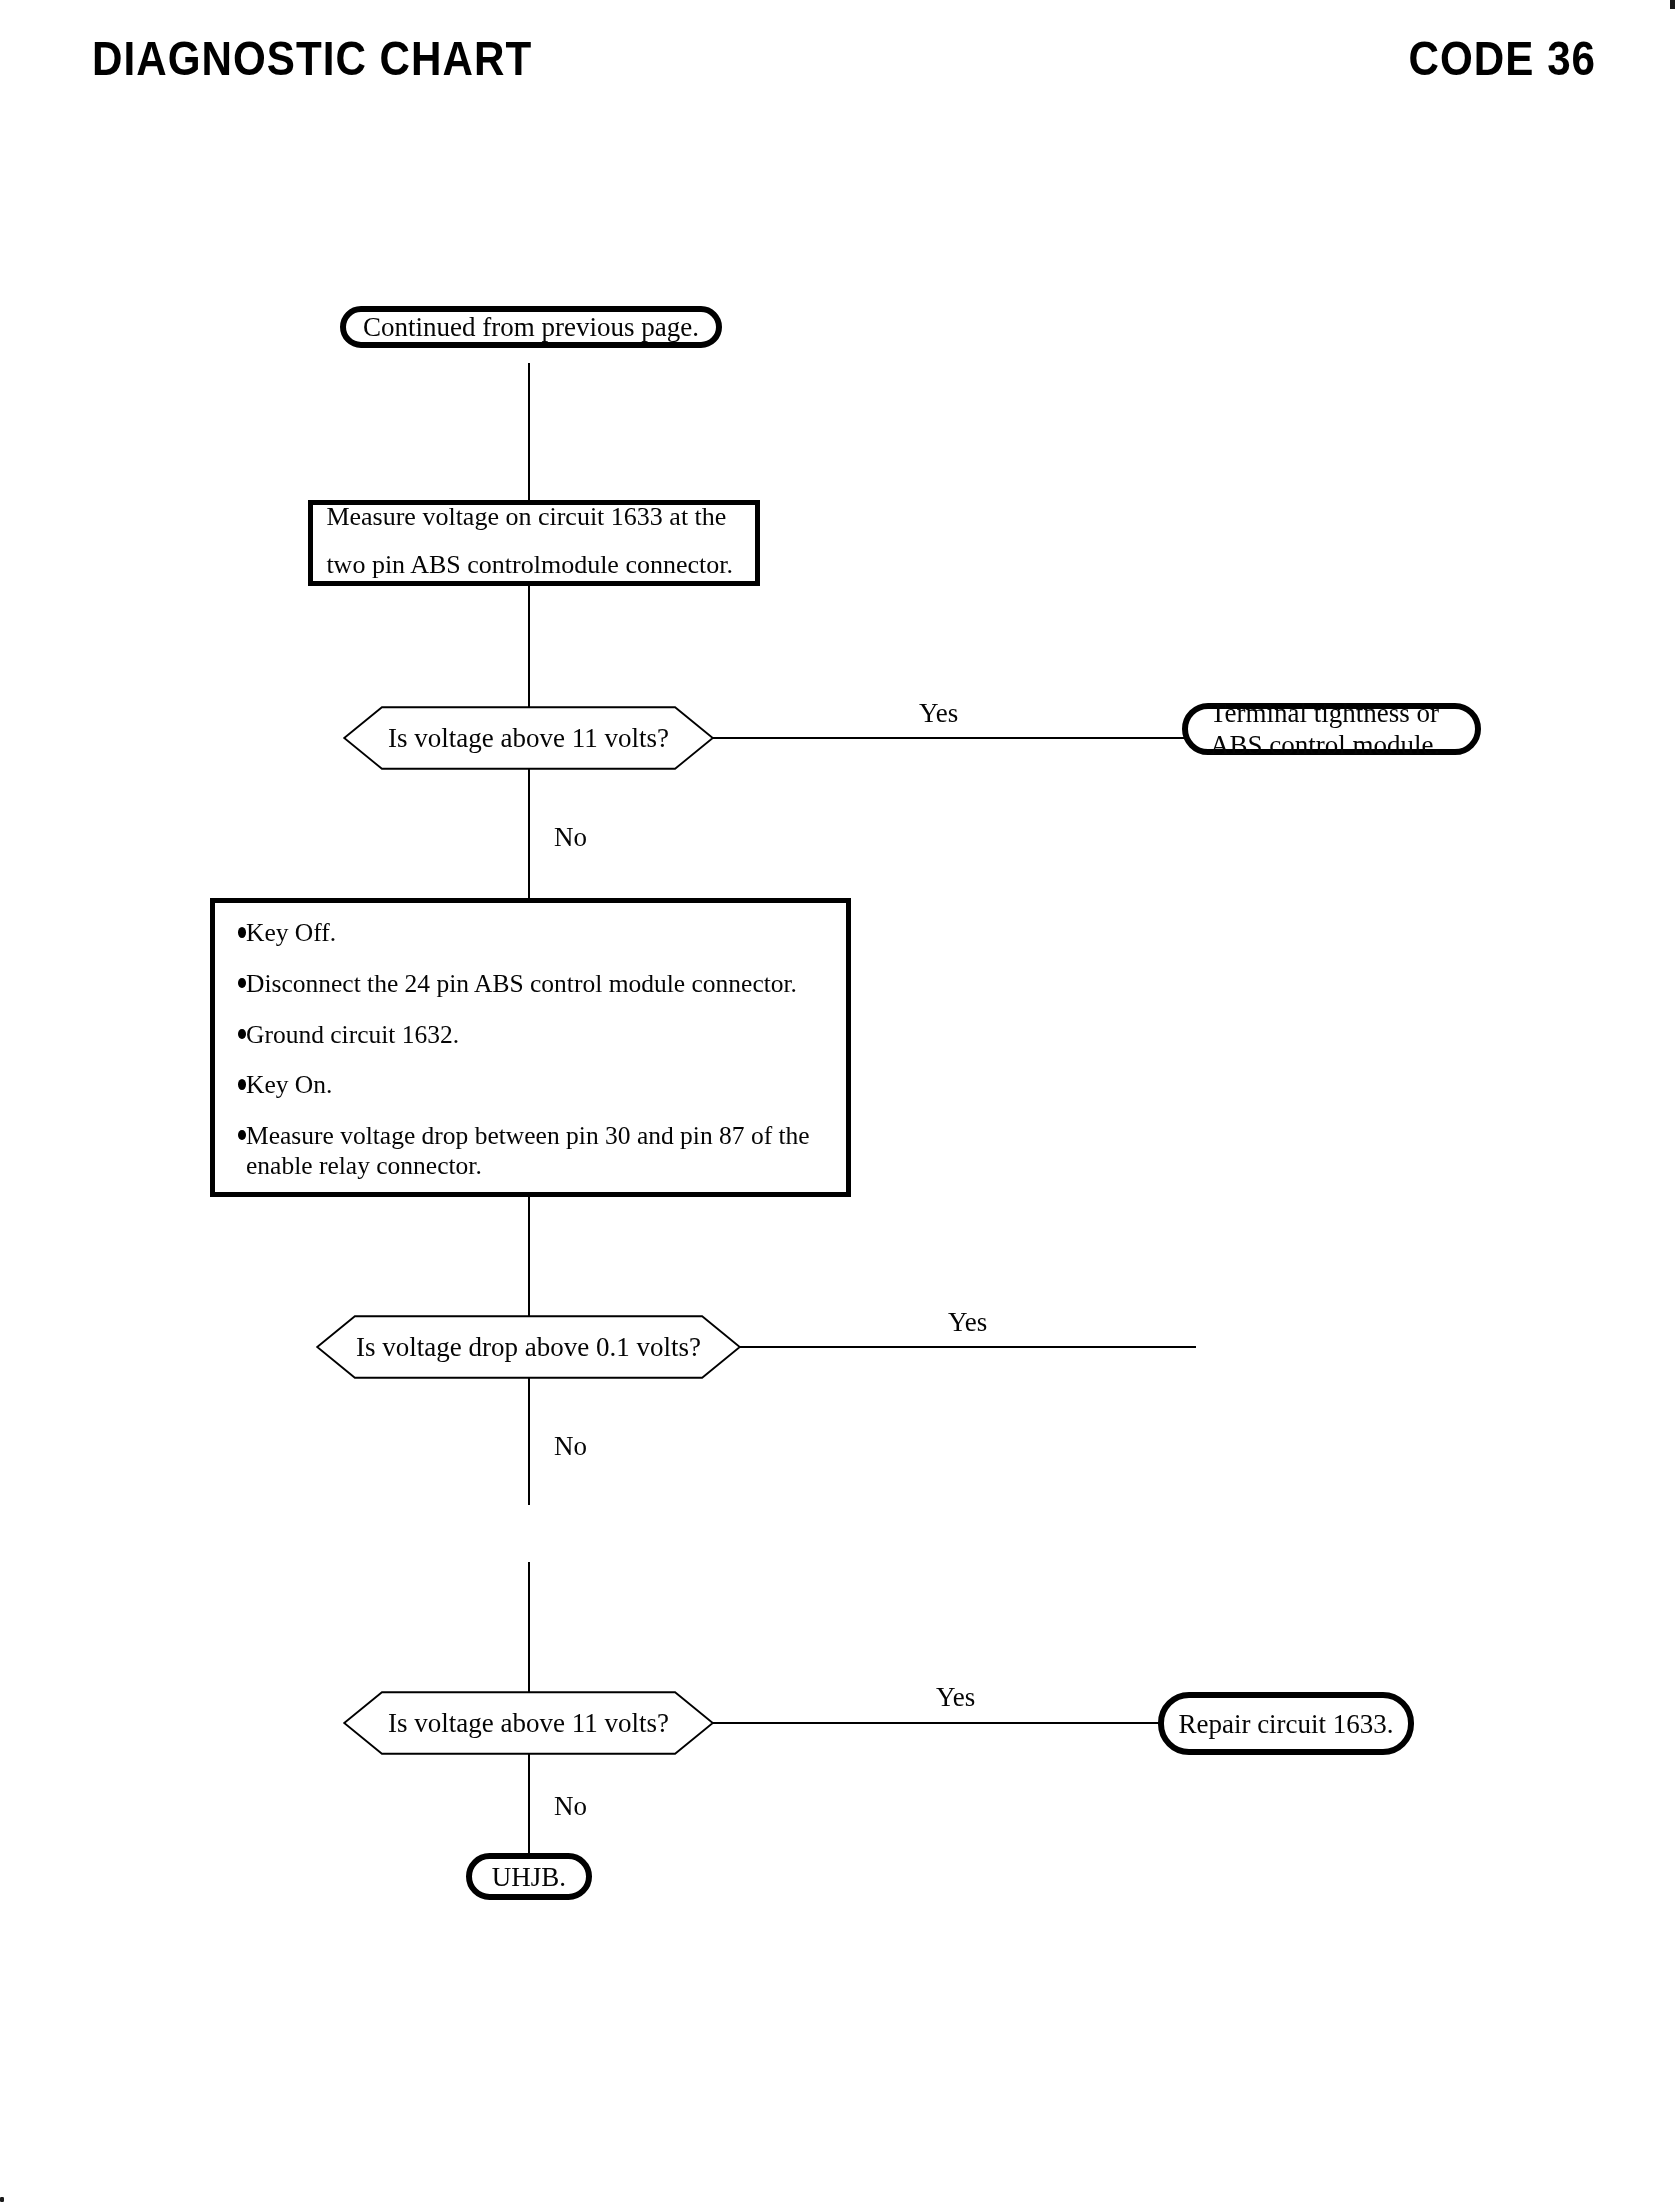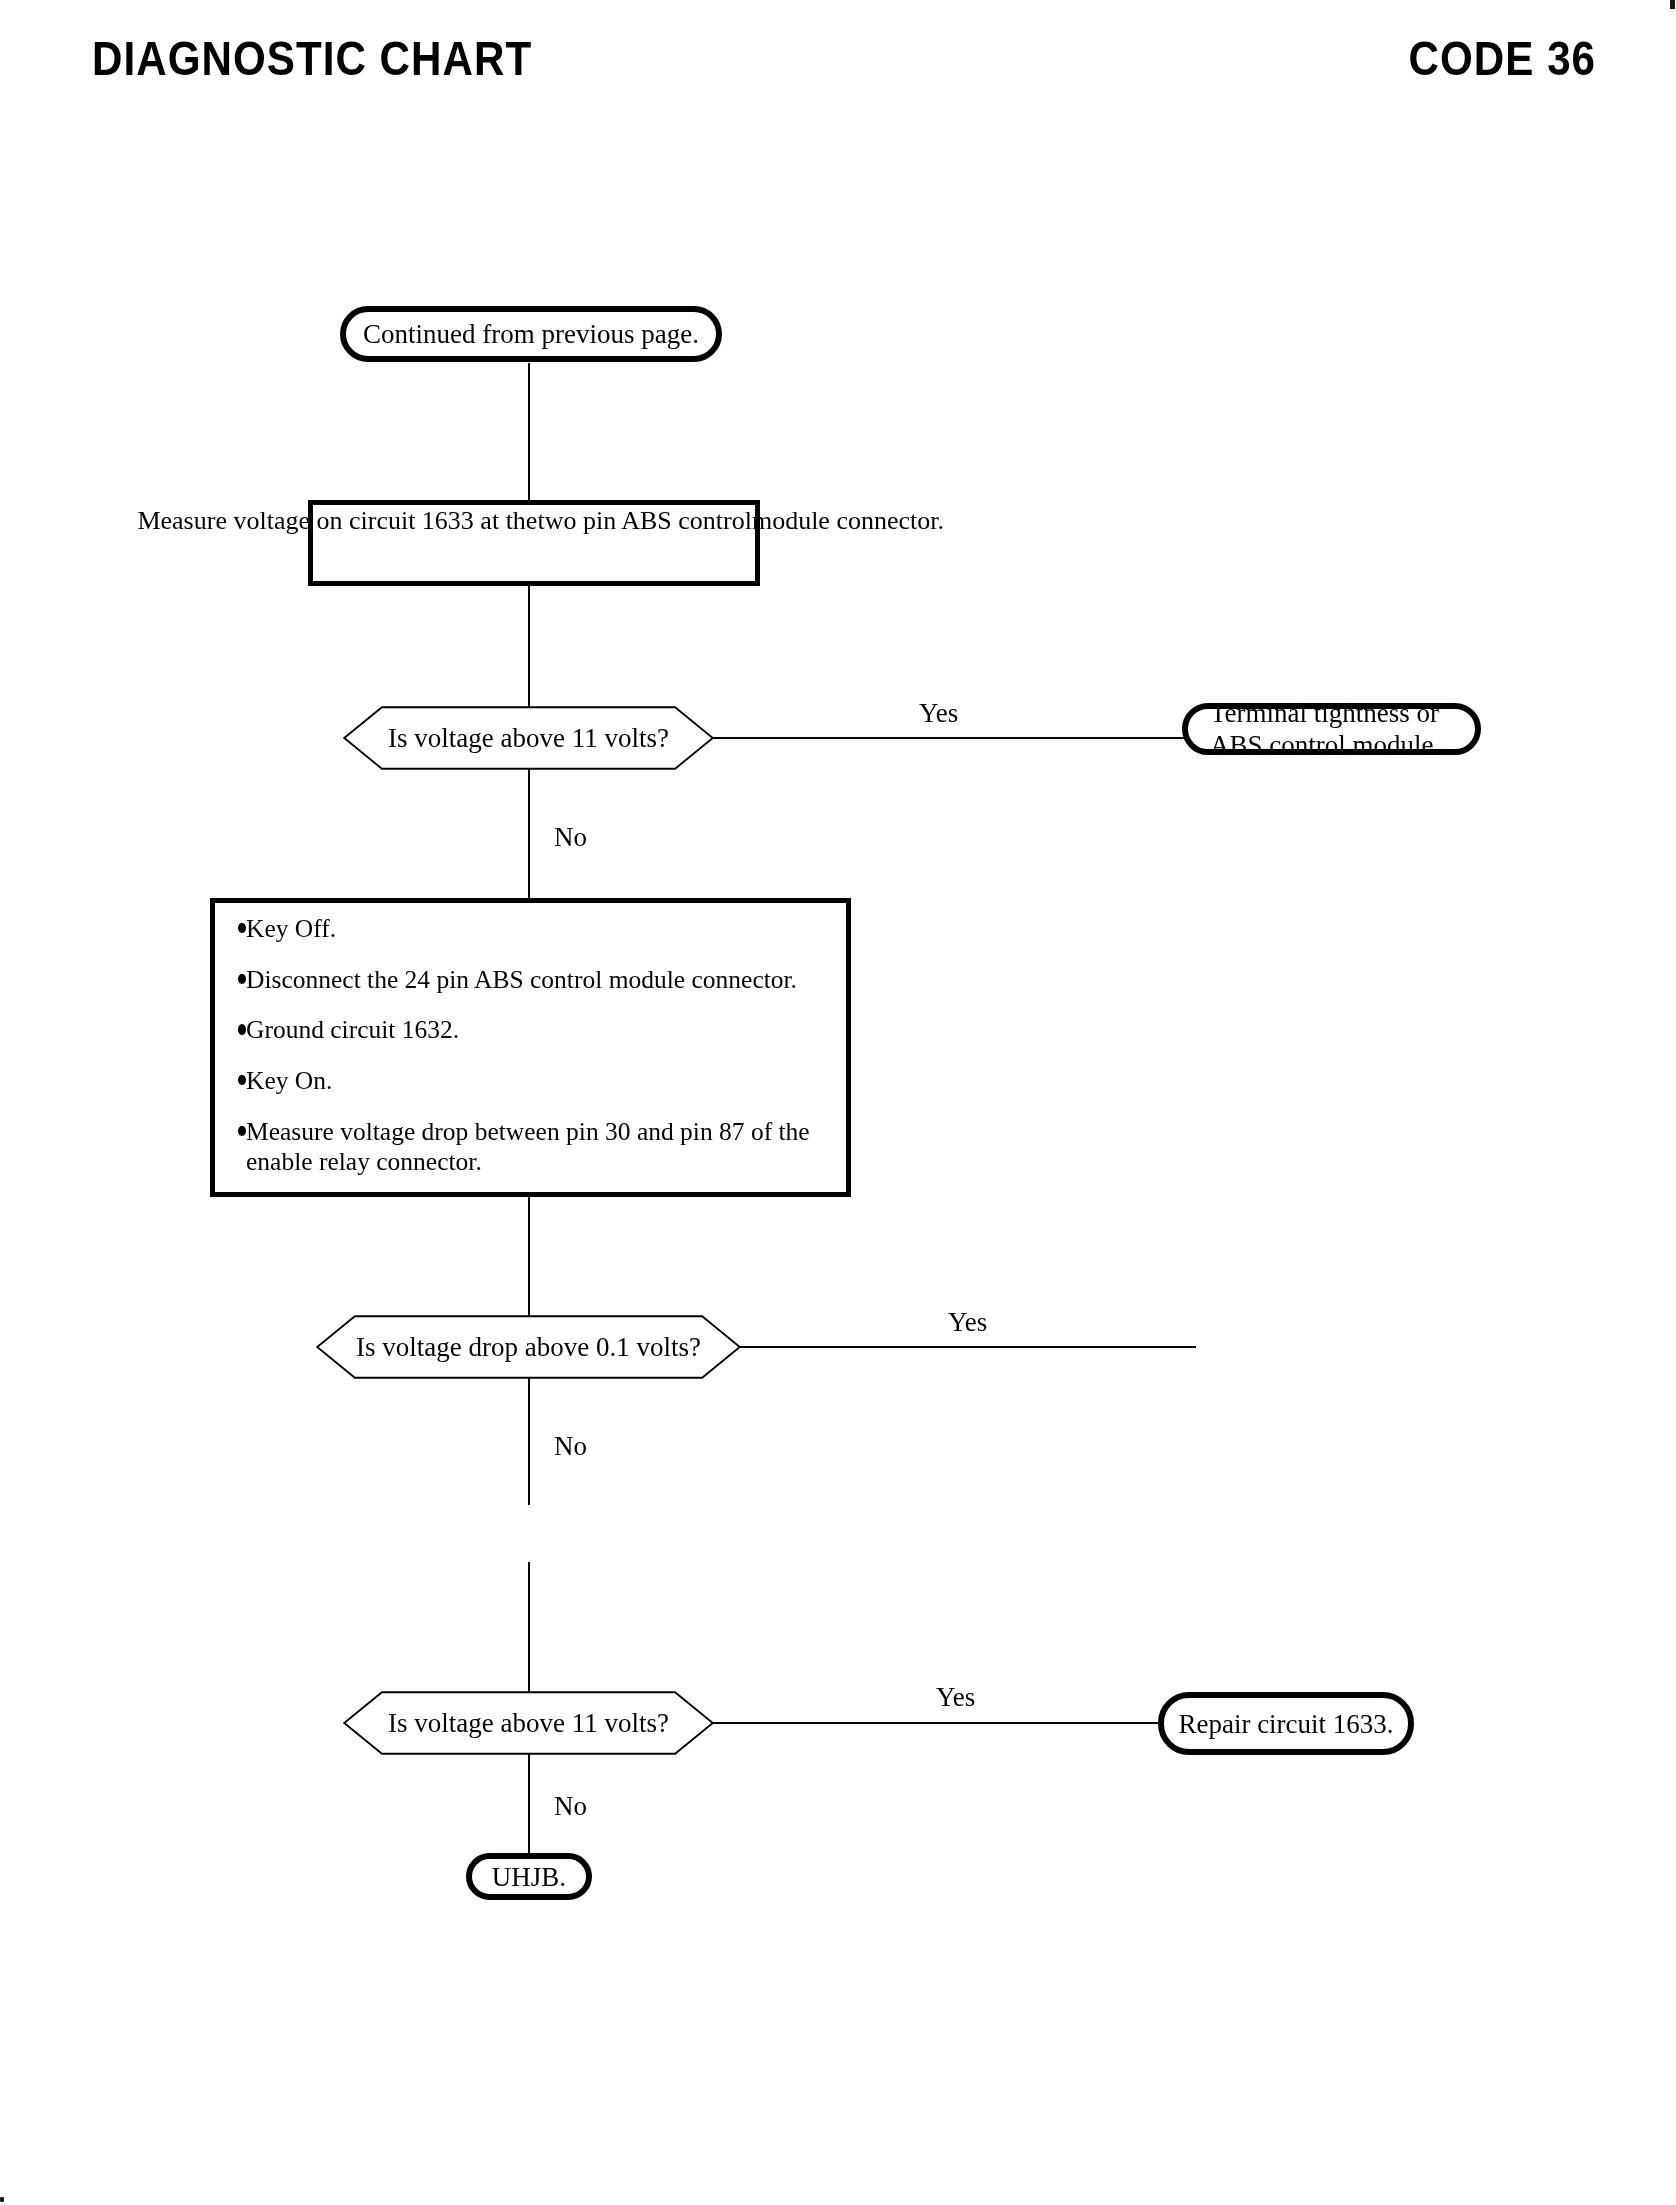--- a/index.html
+++ b/index.html
@@ -45,24 +45,25 @@
     font-size: 27px;
     line-height: 32px;
     white-space: nowrap;
   }
   .process {
     position: absolute;
     box-sizing: border-box;
     background: #fff;
     border: 5.5px solid #000;
     display: flex;
-    flex-direction: row;
-    justify-content: center;
+    flex-direction: column;
+    justify-content: flex-end;
     font-size: 26px;
     line-height: 32px;
+    gap: 16px;
   }
   .hex {
     position: absolute;
   }
   .hex svg {
     position: absolute;
     inset: 0;
     width: 100%;
     height: 100%;
     overflow: visible;
@@ -119,21 +120,21 @@
   .speck { position: absolute; background: #1a1a1a; }
 </style>
 </head>
 <body>
 
 <div class="page">
 
   <div class="hdr hdr-left">DIAGNOSTIC CHART</div>
   <div class="hdr hdr-right">CODE 36</div>
 
-  <div class="terminal" style="left:340px; top:306px; width:382px; height:56px; border-radius:29px;text-align:right;">
+  <div class="terminal" style="left:340px; top:306px; width:382px; height:42px; border-radius:29px;text-align:right;">
     <span>Continued from previous page.</span>
   </div>
 
   <div class="vline" style="left:528px; top:363px; height:139px;"></div>
 
   <div class="process" style="left:308px; top:500px; width:452px; height:86px; padding-left:13.4px;">
     <span class="nowrap">Measure voltage on circuit 1633 at the</span>
     <span class="nowrap">two pin ABS controlmodule connector.</span>
   </div>
 

